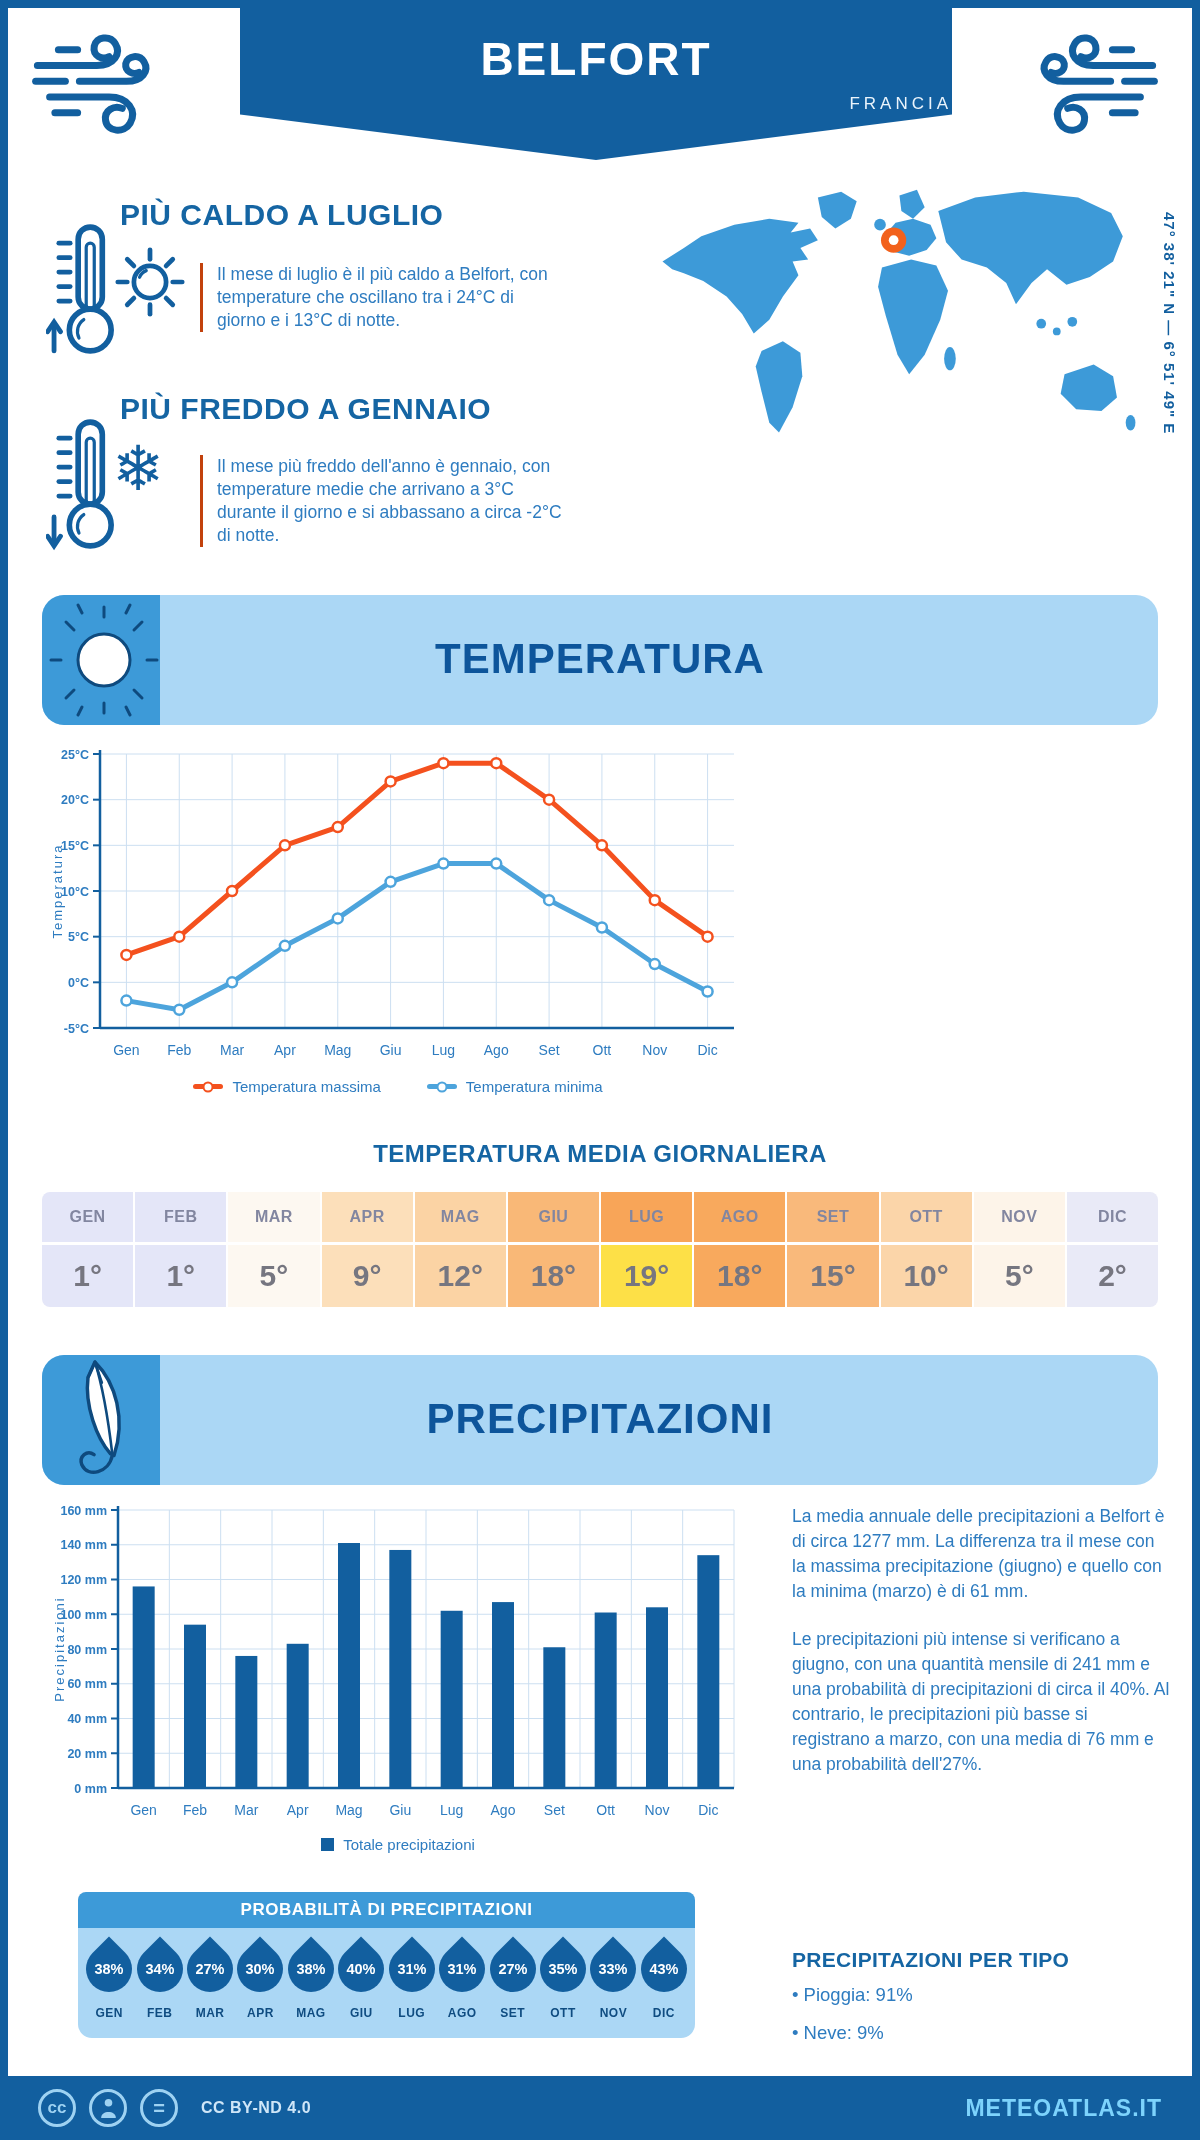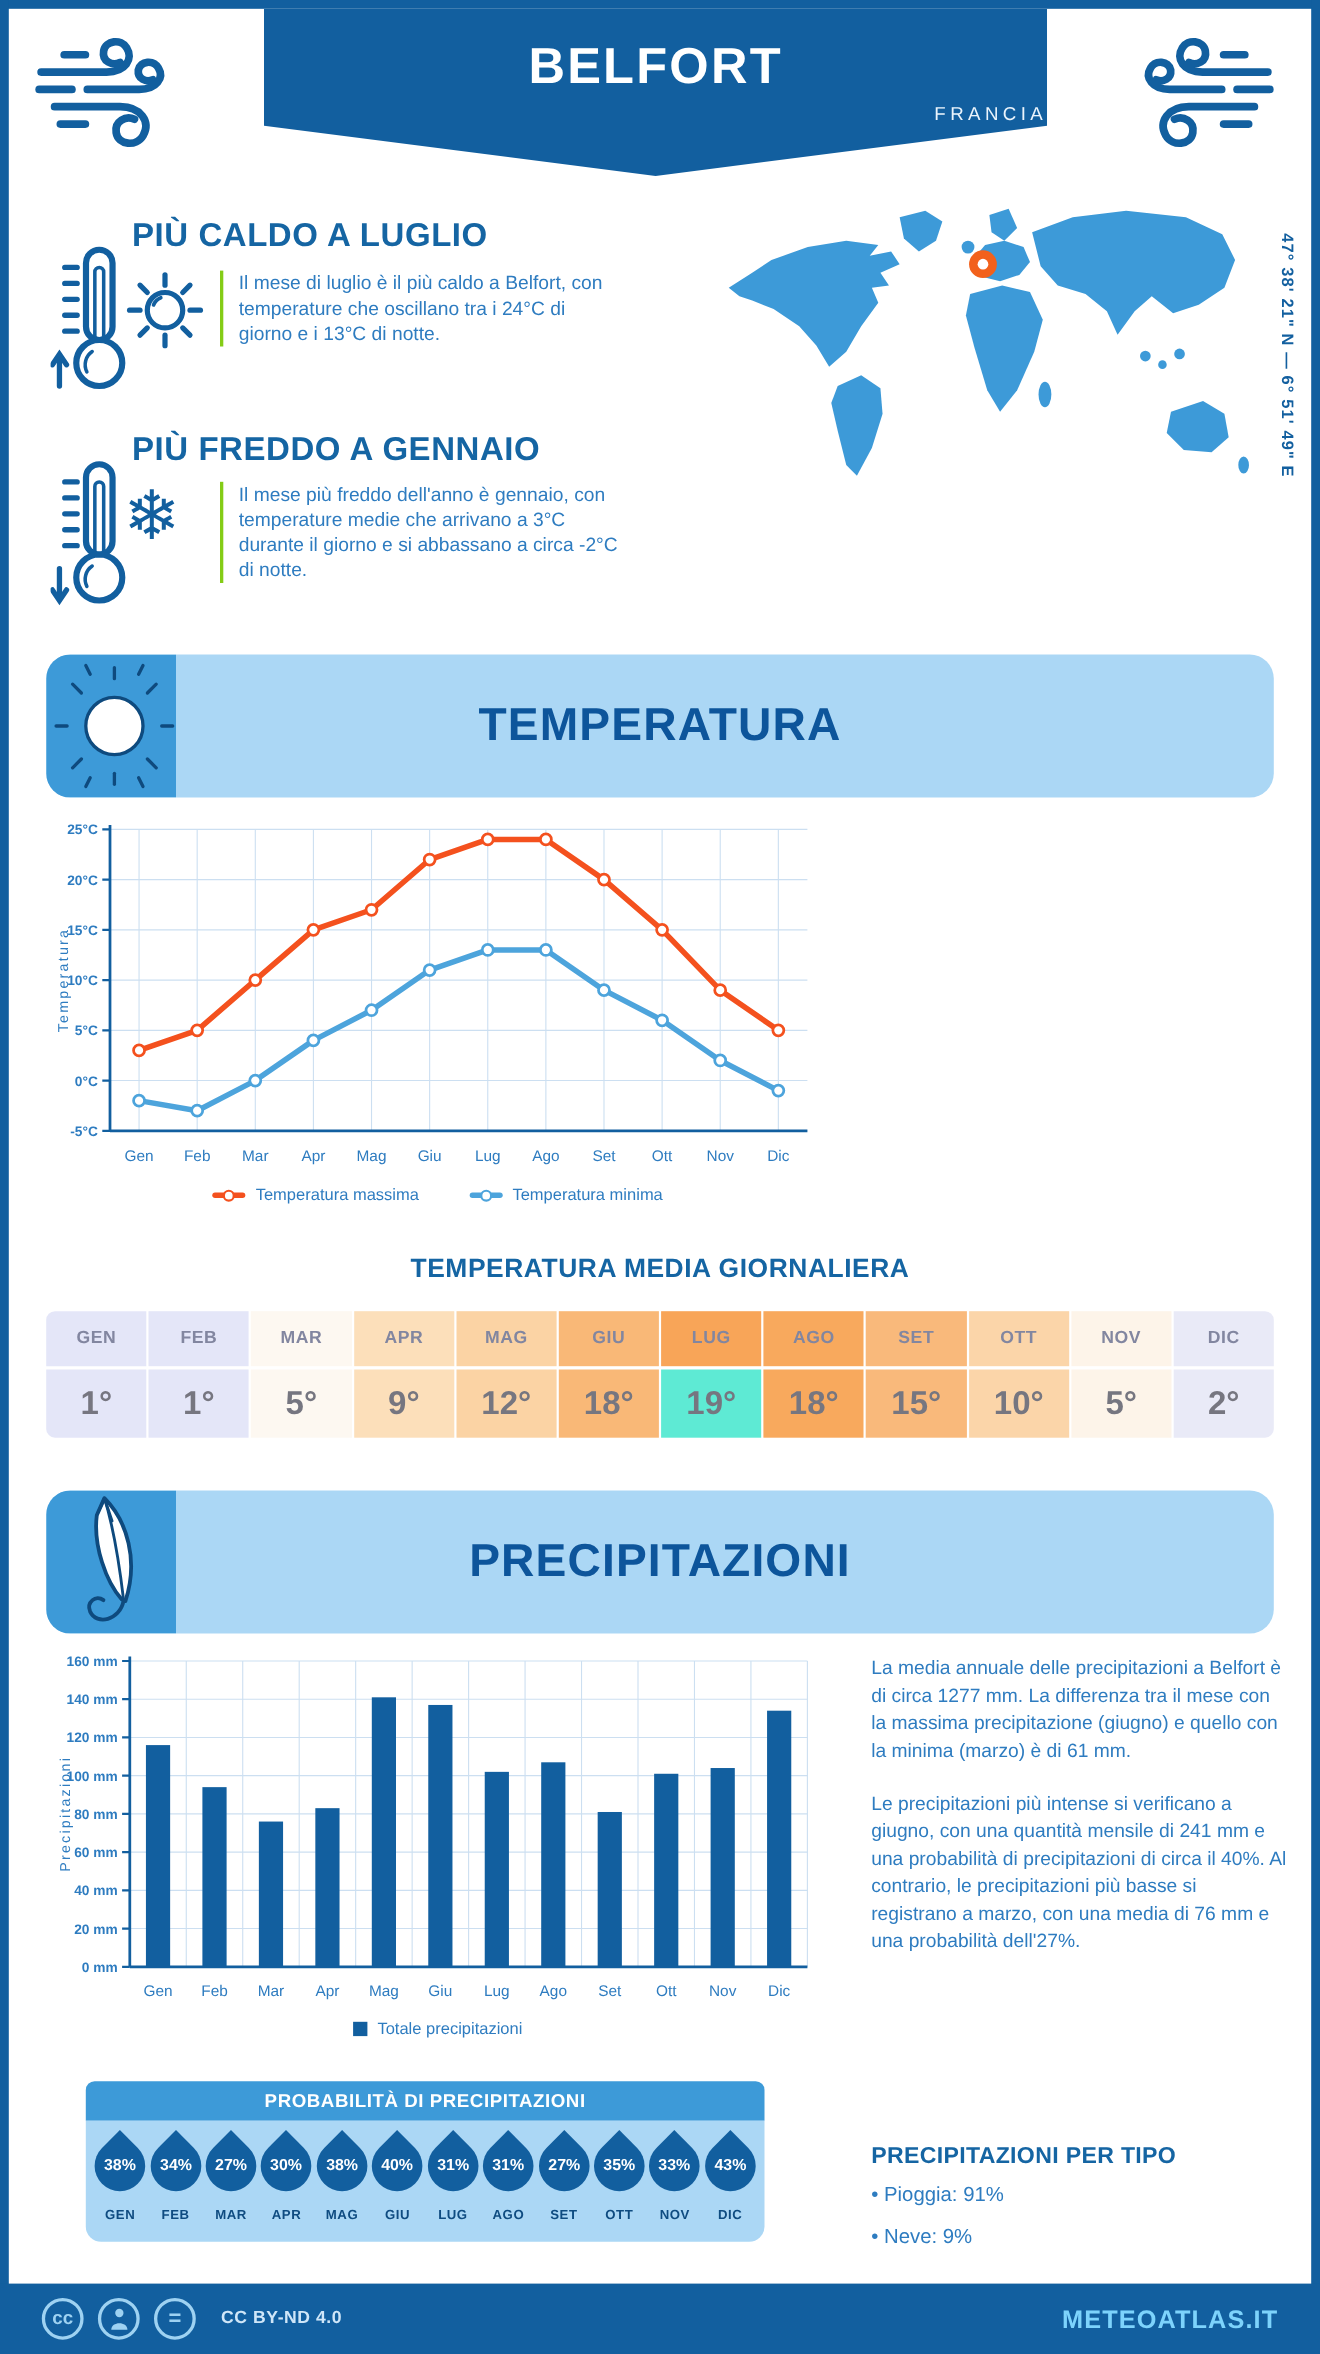--- a/index.html
+++ b/index.html
@@ -16,22 +16,22 @@
   .banner h1{margin:24px 0 0 0;font-size:46px;font-weight:bold;letter-spacing:2px;}
   .banner .sub{margin-top:8px;font-size:17px;letter-spacing:4px;color:#eaf4fc;text-align:right;}
   .windicon{position:absolute;top:20px;}
   .wind-left{left:28px;}
   .wind-right{left:1012px;transform:scaleX(-1);}
   .coords{position:absolute;left:1178px;top:212px;transform:rotate(90deg);transform-origin:0 0;
           white-space:nowrap;font-size:15px;font-weight:bold;color:#125f9f;letter-spacing:1px;}
 
   
   .hl-title{position:absolute;left:120px;font-size:30px;font-weight:bold;color:#1565a3;letter-spacing:0.5px;}
-  .hl-text{position:absolute;left:200px;border-left:3px solid #84cc16;padding-left:14px;
-           font-size:17.5px;line-height:1.32;color:#2e7cc0;}
+  .hl-text{position:absolute;left:200px;border-left:3px solid #c2410c;padding-left:14px;
+           font-size:17.5px;line-height:1.32;color:#2e7cc0;margin-top:17px;}
   .thermo{position:absolute;left:46px;}
   .flake{position:absolute;left:112px;top:438px;font-size:62px;color:#125f9f;line-height:1;
          font-family:"DejaVu Sans",sans-serif;}
 
   
   .band{position:absolute;left:42px;width:1116px;height:130px;background:#abd7f5;border-radius:22px;overflow:hidden;}
   .band .iconbox{position:absolute;left:0;top:0;bottom:0;width:118px;background:#3d9ad8;}
   .band h2{position:absolute;margin:0;width:100%;text-align:center;top:40px;
            font-size:42px;font-weight:bold;color:#0d559b;letter-spacing:1px;}
 
@@ -346,21 +346,21 @@
       <div class="tcol">
         <div class="thead" style="background: rgb(251, 211, 164);">MAG</div>
         <div class="tval" style="background: rgb(251, 211, 164);">12°</div>
       </div>
       <div class="tcol">
         <div class="thead" style="background: rgb(249, 184, 119);">GIU</div>
         <div class="tval" style="background: rgb(249, 184, 119);">18°</div>
       </div>
       <div class="tcol">
         <div class="thead" style="background: rgb(248, 165, 88);">LUG</div>
-        <div class="tval" style="background: #5eead4;">19°</div>
+        <div class="tval" style="background: #fde047;">19°</div>
       </div>
       <div class="tcol">
         <div class="thead" style="background: rgb(248, 169, 93);">AGO</div>
         <div class="tval" style="background: rgb(248, 169, 93);">18°</div>
       </div>
       <div class="tcol">
         <div class="thead" style="background: rgb(249, 185, 123);">SET</div>
         <div class="tval" style="background: rgb(249, 185, 123);">15°</div>
       </div>
       <div class="tcol">

